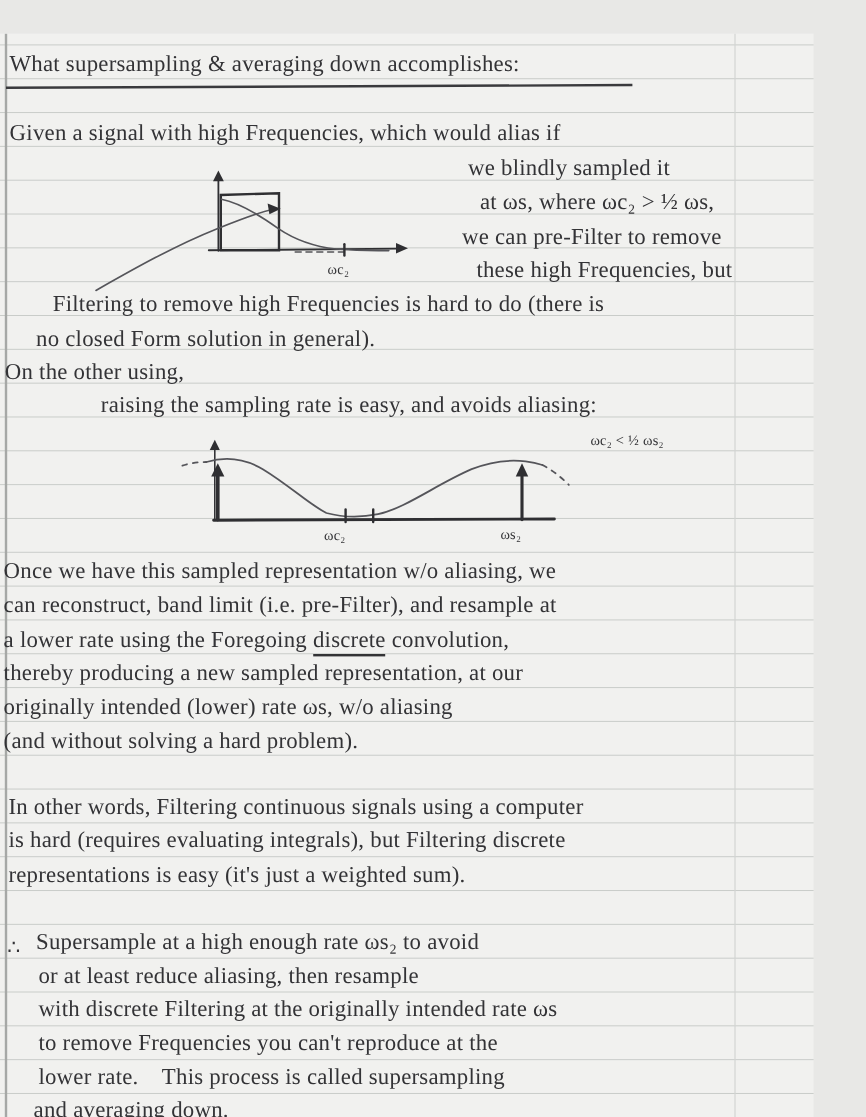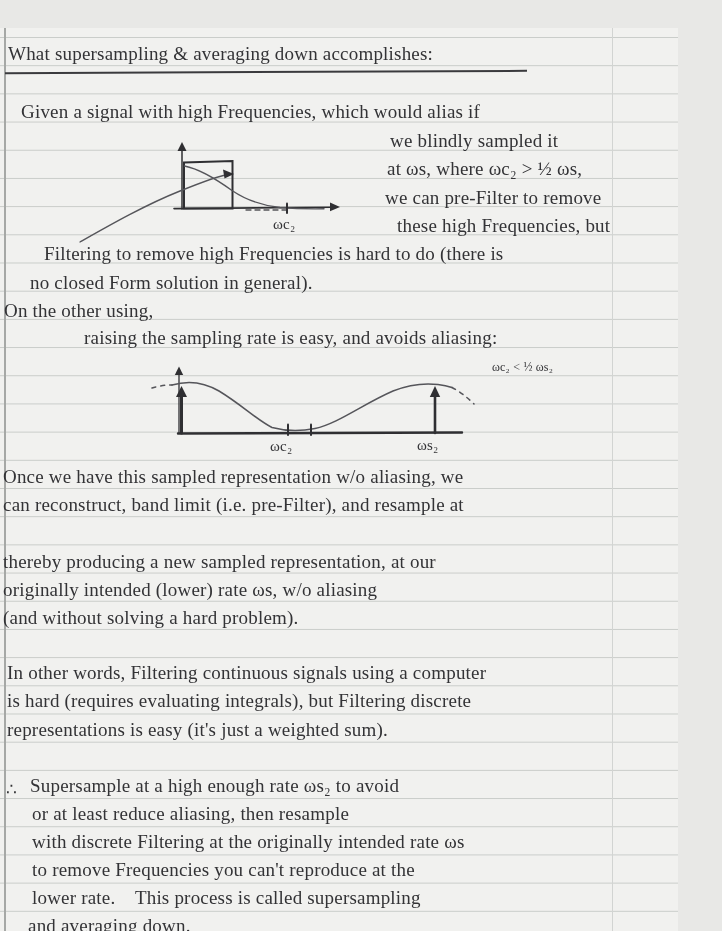--- a/index.html
+++ b/index.html
@@ -11,41 +11,41 @@
     background-position:0 9px;
     font-family:Liberation Serif, serif;
     color:#333336;
     margin-top:28px;
   }
   .vline{position:absolute;top:0;bottom:0;}
   .hw{
     position:absolute;white-space:pre;font-size:19px;letter-spacing:0.2px;
     line-height:23px;color:#333336;
   }
-  .hw.small{font-size:15px;}
+  .hw.small{font-size:12px;}
   .hw.cond{font-size:12px;}
   .title-underline{position:absolute;height:2px;background:#3a3a3d;transform:rotate(-0.25deg);}
   .uword{border-bottom:2px solid #333336;padding-bottom:1px;}
   svg{position:absolute;overflow:visible;}
   .therefore{font-size:17px;}
 </style>
 </head>
 <body>
 
 <div class="page">
 
   <div class="vline" style="left:4px;width:2px;background:#a6a8a6;"></div>
   <div class="vline" style="left:612px;width:1px;background:#d2d4d2;"></div>
 
   <div class="hw" style="left:8px;top:14px;font-size:19px;">What supersampling &amp; averaging down accomplishes:</div>
   <div class="title-underline" style="left:5px;top:43px;width:522px;"></div>
 
-  <div class="hw" style="left:21px;top:72px;">Given a signal with high Frequencies, which would alias if</div>
+  <div class="hw" style="left:8px;top:72px;">Given a signal with high Frequencies, which would alias if</div>
   <div class="hw" style="left:390px;top:101px;">we blindly sampled it</div>
-  <div class="hw" style="left:387px;top:129px;text-align:center;">at ωs, where ωc₂ &gt; ½ ωs,</div>
+  <div class="hw" style="left:400px;top:129px;text-align:center;">at ωs, where ωc₂ &gt; ½ ωs,</div>
   <div class="hw" style="left:385px;top:158px;">we can pre-Filter to remove</div>
   <div class="hw" style="left:397px;top:186px;">these high Frequencies, but</div>
   <div class="hw" style="left:44px;top:214px;">Filtering to remove high Frequencies is hard to do (there is</div>
   <div class="hw" style="left:30px;top:243px;">no closed Form solution in general).</div>
 
   <svg width="290" height="120" viewBox="0 0 290 120" style="left:60px;top:105px;">
     <g stroke="#2f2f32" fill="none" stroke-linecap="round">
 
       <path d="M 122 76 L 122 16" stroke-width="1.5"></path>
       <polygon points="122,9 117.5,18 126.5,18" fill="#2f2f32" stroke="none"></polygon>
@@ -90,20 +90,21 @@
 
       <path d="M 193 66.5 L 193 77" stroke-width="2"></path>
       <path d="M 216 66.5 L 216 77" stroke-width="2"></path>
     </g>
   </svg>
   <div class="hw small" style="left:270px;top:407px;">ωc₂</div>
   <div class="hw small" style="left:417px;top:406px;">ωs₂</div>
 
   <div class="hw" style="left:3px;top:437px;">Once we have this sampled representation w/o aliasing, we</div>
   <div class="hw" style="left:3px;top:465px;">can reconstruct, band limit (i.e. pre-Filter), and resample at</div>
+  <div class="hw" style="left:3px;top:494px;"><span>a lower rate using the Foregoing </span><span class="uword">discrete</span><span> convolution,</span></div>
   <div class="hw" style="left:3px;top:522px;">thereby producing a new sampled representation, at our</div>
   <div class="hw" style="left:3px;top:550px;">originally intended (lower) rate ωs, w/o aliasing</div>
   <div class="hw" style="left:3px;top:578px;">(and without solving a hard problem).</div>
 
   <div class="hw" style="left:7px;top:633px;">In other words, Filtering continuous signals using a computer</div>
   <div class="hw" style="left:7px;top:661px;">is hard (requires evaluating integrals), but Filtering discrete</div>
   <div class="hw" style="left:7px;top:690px;">representations is easy (it's just a weighted sum).</div>
 
   <div class="hw therefore" style="left:6px;top:750px;">∴</div>
   <div class="hw" style="left:30px;top:746px;">Supersample at a high enough rate ωs₂ to avoid</div>

